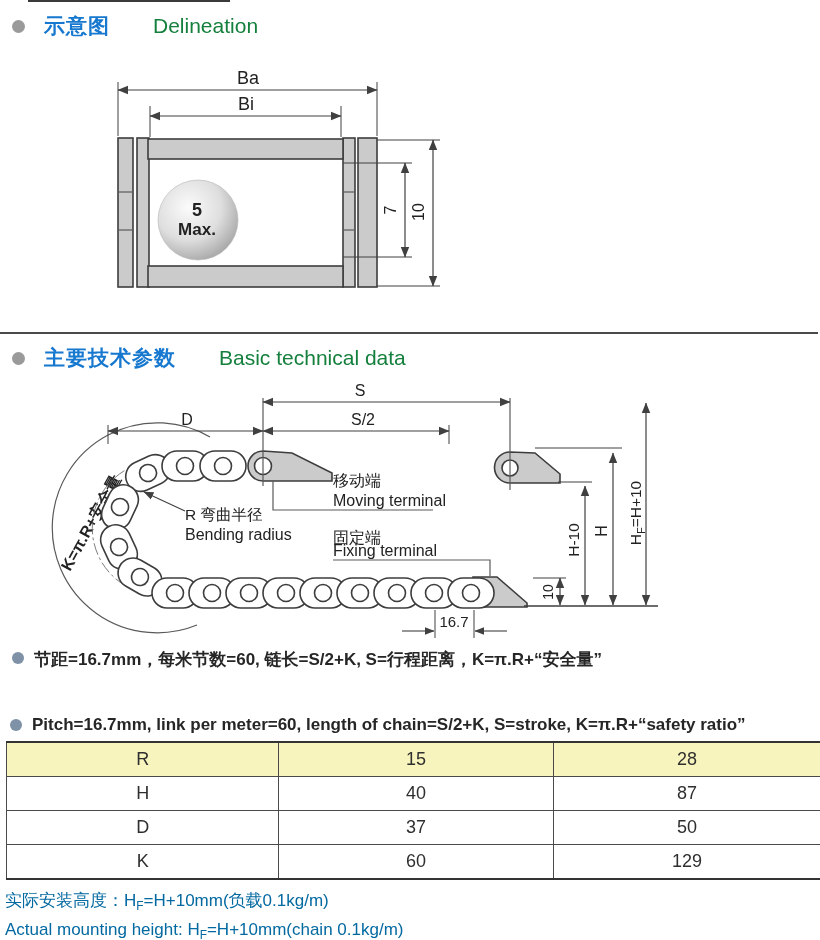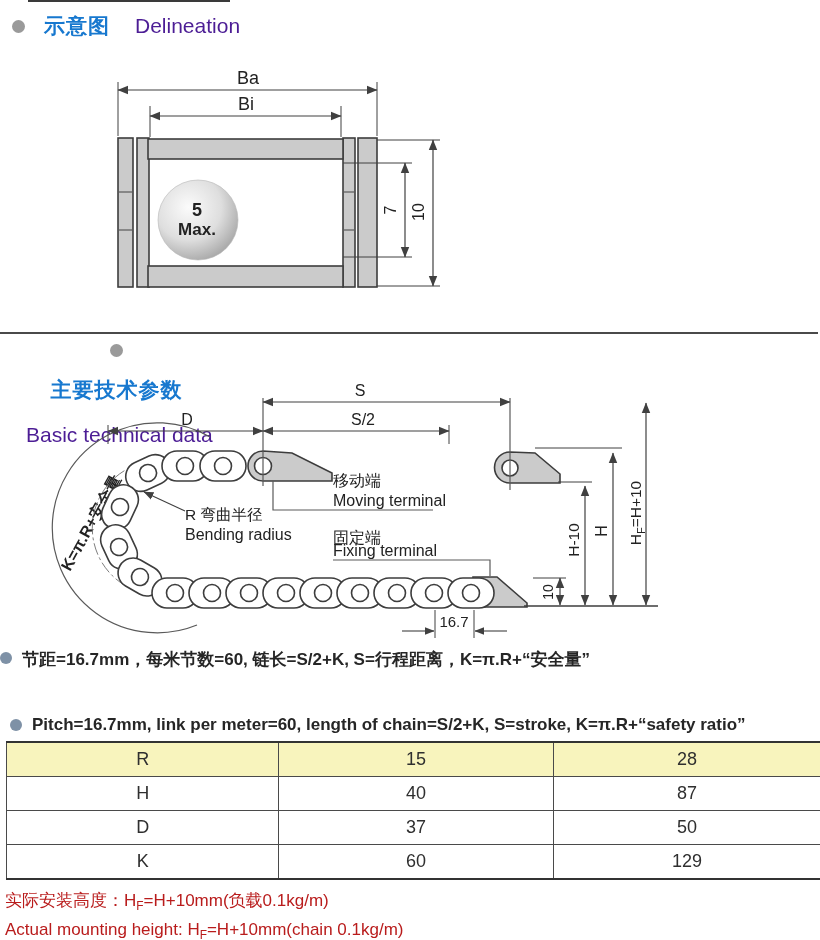--- a/index.html
+++ b/index.html
@@ -9,42 +9,42 @@
     width:820px;height:940px;
     position:relative;
     color:#2b2b2b;
     overflow:hidden;
   }
   .abs{position:absolute;}
   
   .sec-head{display:flex;align-items:center;gap:19px;}
   .sec-bullet{width:13px;height:13px;border-radius:50%;background:#9a9a9a;flex:0 0 auto;}
   .sec-zh{font-size:21px;font-weight:bold;color:#1778cf;letter-spacing:1px;}
-  .sec-en{font-size:21px;color:#4c1d95;margin-left:6px;}
+  .sec-en{font-size:21px;color:#15803d;margin-left:24px;}
   .topline{background:#3a3a3a;height:2px;}
   .divider{background:#4a4a4a;height:2px;}
   
   .note{display:flex;align-items:flex-start;gap:10px;font-size:17px;color:#262626;}
   .note-bullet{width:12px;height:12px;border-radius:50%;background:#7e91a6;margin-top:4px;flex:0 0 auto;}
   .note-zh{font-weight:600;}
   .note-en{font-weight:600;}
   
   table.spec{border-collapse:collapse;table-layout:fixed;width:814px;}
   table.spec td{
     border:1.6px solid #4a4a4a;
     border-left:1.6px solid #4a4a4a;
     text-align:center;vertical-align:middle;
     height:31px;font-size:18px;color:#2f2f2f;
   }
   table.spec{border-top:2.5px solid #333;border-bottom:2.5px solid #333;}
   table.spec tr.head td{background:#f8f4bd;}
   table.spec td{border-right-width:1.6px;}
   table.spec td:last-child{border-right:none;}
   
-  .foot-line{font-size:17px;color:#b91c1c;line-height:24px;}
+  .foot-line{font-size:17px;color:#0369a1;line-height:24px;}
   sub{font-size:70%;}
   
   svg text{fill:#222;}
   .dim{stroke:#404040;stroke-width:1.2;fill:none;marker-start:url(#arr);marker-end:url(#arr);}
   .dim2{stroke:#404040;stroke-width:1.2;fill:none;marker-start:url(#arr2);marker-end:url(#arr2);}
   .ext{stroke:#404040;stroke-width:1;fill:none;}
   .grayfill{fill:#cbcbcb;stroke:#3d3d3d;stroke-width:1.6;}
   .link rect{fill:#ffffff;stroke:#3d3d3d;stroke-width:1.6;}
   .link circle{fill:#ffffff;stroke:#3d3d3d;stroke-width:1.6;}
   .cline{stroke:#6e6e6e;stroke-width:0.9;stroke-dasharray:12 3 3 3;fill:none;}
@@ -108,21 +108,21 @@
   <line class="dim" x1="305" y1="103" x2="305" y2="197"></line>
   <text transform="translate(296,150) rotate(-90)" text-anchor="middle" font-size="16">7</text>
 
   <line class="ext" x1="277" y1="80" x2="340" y2="80"></line>
   <line class="ext" x1="277" y1="226" x2="340" y2="226"></line>
   <line class="dim" x1="333" y1="80" x2="333" y2="226"></line>
   <text transform="translate(324,152) rotate(-90)" text-anchor="middle" font-size="16">10</text>
 </svg>
 
 <div class="abs divider" style="left:0;top:332px;width:818px;"></div>
-<div class="abs sec-head" style="left:20px;top:344px;flex-direction:column;">
+<div class="abs sec-head" style="left:12px;top:344px;">
   <span class="sec-bullet"></span>
   <span class="sec-zh">主要技术参数</span>
   <span class="sec-en">Basic technical data</span>
 </div>
 
 <svg class="abs" style="left:30px;top:382px;" width="660" height="262" viewBox="0 0 660 262">
   <defs>
     <marker id="arr2" viewBox="0 0 10 10" refX="9.5" refY="5" markerWidth="9" markerHeight="9" orient="auto-start-reverse">
       <path d="M0,1 L10,5 L0,9 z" fill="#404040"></path>
     </marker>
@@ -249,21 +249,21 @@
   <text transform="translate(549,158) rotate(-90)" text-anchor="middle" font-size="15.5">H-10</text>
 
   <line class="ext" x1="505" y1="66" x2="592" y2="66"></line>
   <line class="dim2" x1="583" y1="71" x2="583" y2="223"></line>
   <text transform="translate(577,149) rotate(-90)" text-anchor="middle" font-size="16">H</text>
 
   <line class="dim2" x1="616" y1="21" x2="616" y2="223"></line>
   <text transform="translate(611,131) rotate(-90)" text-anchor="middle" font-size="15.5"><tspan>H</tspan><tspan dy="4" font-size="11">F</tspan><tspan dy="-4">=H+10</tspan></text>
 </svg>
 
-<div class="abs note" style="left:0;top:648px;width:800px;">
+<div class="abs note" style="left:12px;top:648px;width:800px;">
   <span class="note-bullet"></span>
   <span class="note-zh">节距=16.7mm，每米节数=60, 链长=S/2+K, S=行程距离，K=π.R+“安全量”</span>
 </div>
 <div class="abs note" style="left:10px;top:715px;width:810px;">
   <span class="note-bullet"></span>
   <span class="note-en">Pitch=16.7mm, link per meter=60, length of chain=S/2+K, S=stroke, K=π.R+“safety ratio”</span>
 </div>
 
 <table class="spec abs" style="left:6px;top:741px;">
   <tbody>

